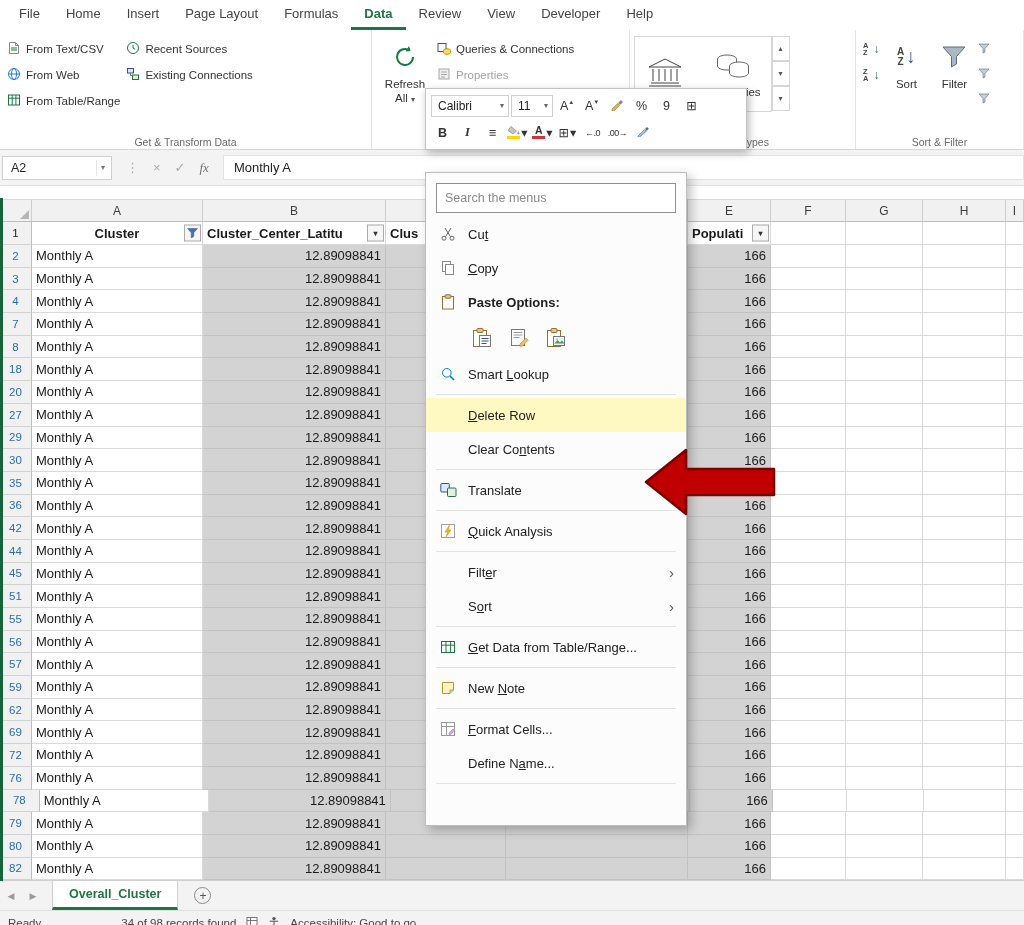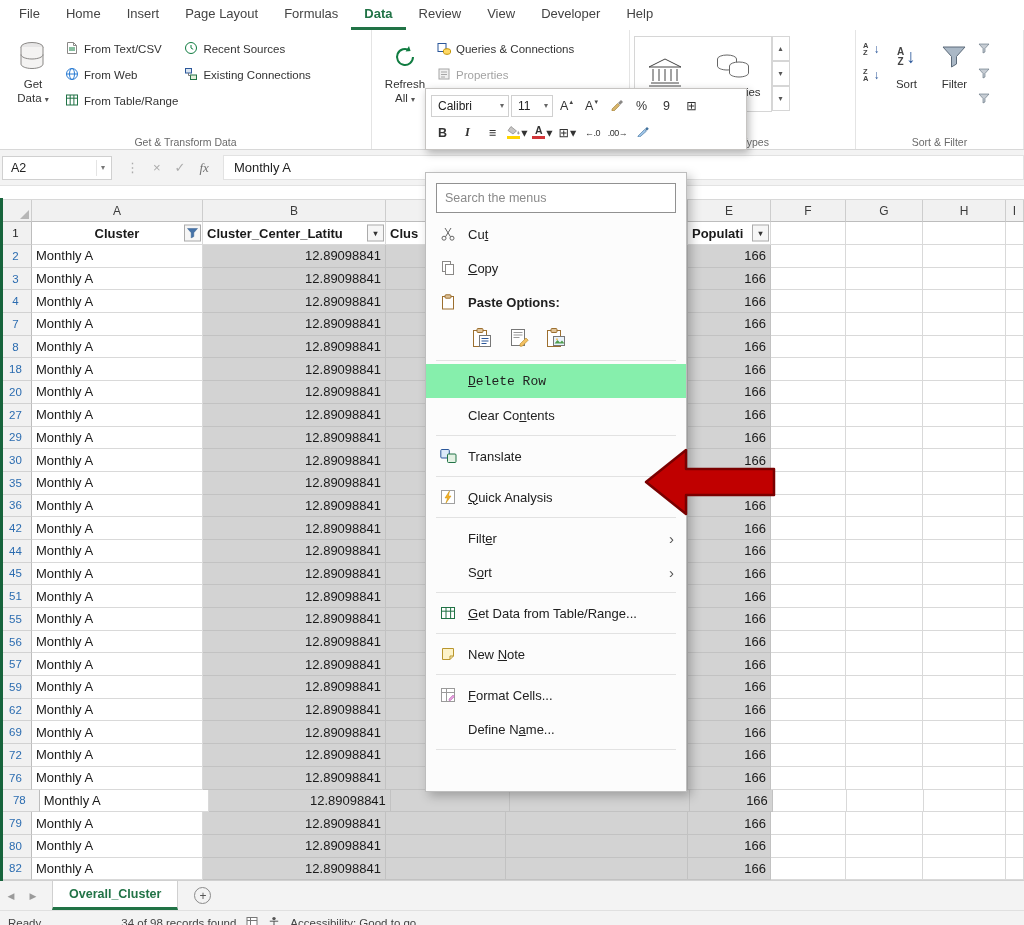--- a/index.html
+++ b/index.html
@@ -78,21 +78,21 @@
   .cstack{display:flex;flex-direction:column;align-items:center;line-height:10px;}
   .cbar{width:13px;height:3.5px;margin-top:1px;}
   .decbtn{font-size:9px;color:#333;letter-spacing:-.5px;}
 
   
   .cmenu{position:absolute;left:425px;top:172px;width:262px;background:#fcfcfc;border:1px solid #bdbdbd;box-shadow:4px 4px 10px rgba(0,0,0,.25);z-index:60;padding-bottom:4px;}
   .csearch{margin:10px 10px 4px;height:30px;border:1px solid #919191;background:#fff;display:flex;align-items:center;padding:0 8px;}
   .csearch input{border:none;outline:none;font-size:12.5px;width:100%;color:#333;font-family:"Liberation Sans",sans-serif;background:transparent;}
   .csearch input::placeholder{color:#8a8a8a;}
   .mi{height:34px;display:flex;align-items:center;padding:0 8px 0 12px;font-size:13px;color:#212121;gap:10px;}
-  .mi.hl{background:#86efac;font-family:Liberation Mono, monospace;}
+  .mi.hl{background:#fef9c3;}
   .mi .ic{width:20px;display:flex;justify-content:center;flex:none;}
   .mi .lbl{flex:1;}
   .mi .lbl.bold{font-weight:700;}
   .mi u{text-decoration:underline;}
   .subar{color:#555;font-size:15px;padding-right:4px;}
   .msep{height:1px;background:#e2e2e2;margin:3px 10px;}
   .pasterow{display:flex;gap:9px;padding-left:42px;height:38px;align-items:center;}
   .pibtn{width:28px;height:26px;display:flex;align-items:center;justify-content:center;border:1px solid transparent;}
 
   .red-arrow{position:absolute;left:644px;top:448px;z-index:70;}
@@ -109,31 +109,20 @@
     <div class="rtab active">Data</div>
     <div class="rtab">Review</div>
     <div class="rtab">View</div>
     <div class="rtab">Developer</div>
     <div class="rtab">Help</div>
   </div>
 
 <div class="ribbon">
 
   <div class="rgroup" style="width:372px">
-    <div class="bigbtn">
-      <span class="bicon">
-        <svg width="30" height="34" viewBox="0 0 30 34">
-            <ellipse cx="14" cy="7" rx="11" ry="4.5" fill="#e7e6e6" stroke="#8a8886"></ellipse>
-            <path d="M3 7v17c0 2.5 4.9 4.5 11 4.5s11-2 11-4.5V7" fill="#f4f3f2" stroke="#8a8886"></path>
-            <path d="M3 14.5c0 2.5 4.9 4.5 11 4.5s11-2 11-4.5" fill="none" stroke="#8a8886"></path>
-          </svg>
-      </span>
-      <span class="cap">Get</span>
-      <span class="cap"><span>Data</span> <span class="caret">▾</span></span>
-    </div>
     <div class="vcol">
       <div class="sbtn">
         <span><svg width="14" height="14" viewBox="0 0 14 14">
               <path d="M2.5 1.5h6l3 3v8h-9z" fill="#fff" stroke="#8a8886"></path>
               <path d="M8.5 1.5v3h3" fill="none" stroke="#8a8886"></path>
               <path d="M4 7h6M4 9h6" stroke="#107c41"></path>
             </svg></span>
         <span>From Text/CSV</span>
       </div>
       <div class="sbtn">
@@ -811,20 +800,29 @@
         <span class="pibtn">
           <svg width="22" height="22" viewBox="0 0 22 22">
             <rect x="2.5" y="3.5" width="13" height="16" fill="#fff" stroke="#9c6f2f"></rect>
             <rect x="6" y="1.5" width="6" height="4" rx="1" fill="#e0c49a" stroke="#9c6f2f"></rect>
             <rect x="8.5" y="9.5" width="11" height="9" fill="#e8f2fb" stroke="#777"></rect>
             <path d="M9.5 16.5l3-3.5 2.5 2.5 2-2 2.5 3z" fill="#4f9e4f"></path>
             <circle cx="12" cy="12.2" r="1" fill="#f2c063"></circle>
           </svg>
         </span>
       </div>
+      <div class="mi">
+        <span class="ic">
+          <svg width="16" height="16" viewBox="0 0 16 16">
+            <circle cx="6.8" cy="6.8" r="4.3" fill="none" stroke="#0078d4"></circle>
+            <path d="M10 10l4 4" stroke="#0078d4" stroke-width="1.6"></path>
+          </svg>
+        </span>
+        <span class="lbl">Smart <u>L</u>ookup</span>
+      </div>
       <div class="msep"></div>
       <div class="mi hl">
         <span class="ic"></span>
         <span class="lbl"><u>D</u>elete Row</span>
       </div>
       <div class="mi">
         <span class="ic"></span>
         <span class="lbl">Clear Co<u>n</u>tents</span>
       </div>
       <div class="msep"></div>

